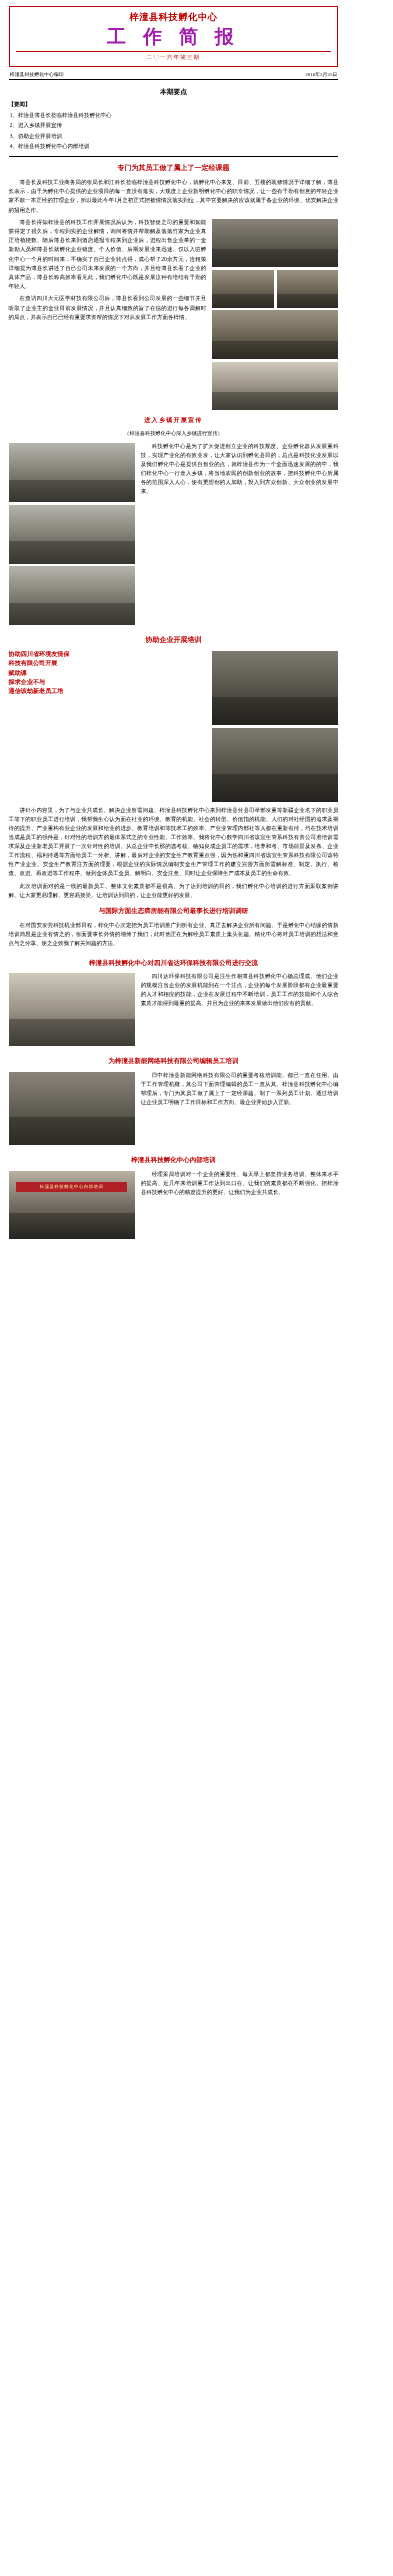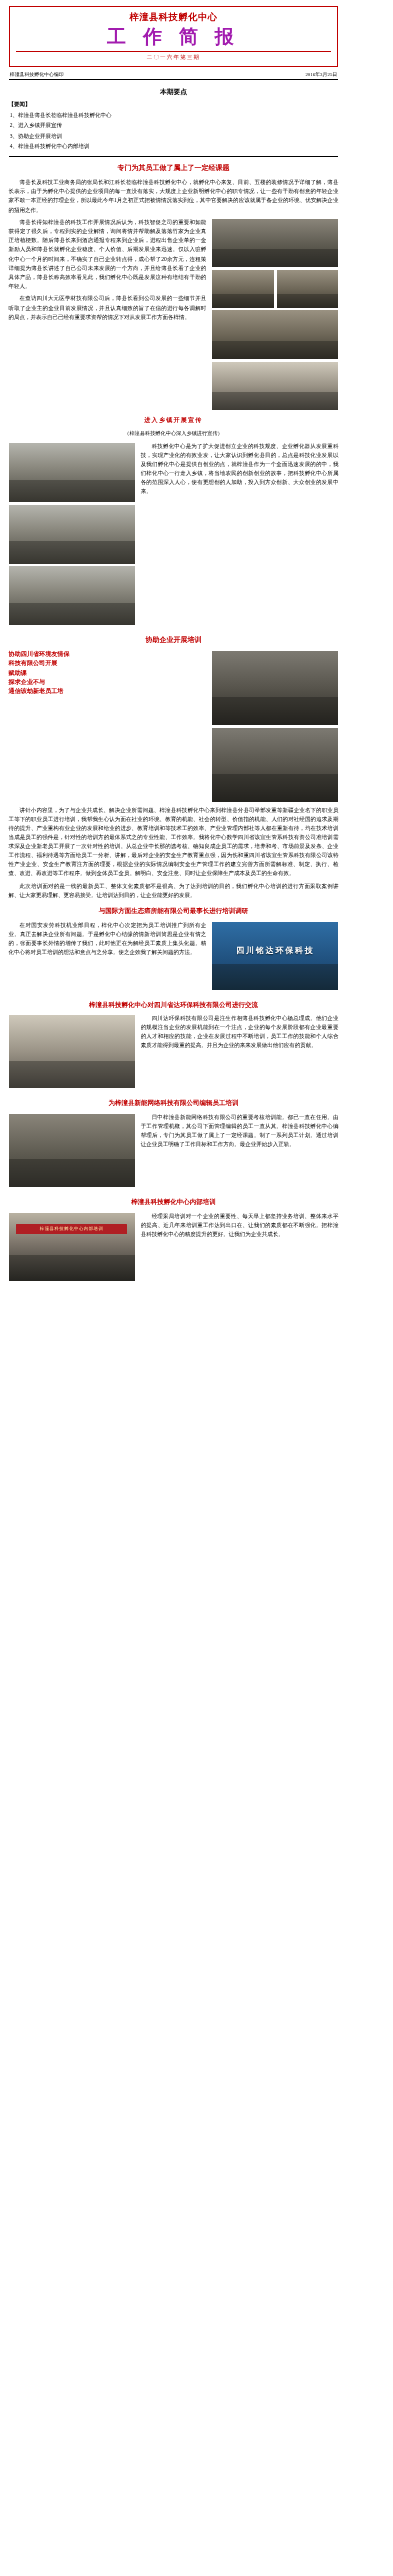--- a/index.html
+++ b/index.html
@@ -259,25 +259,20 @@
 科技有限公司开展
 赋助课
 探求企业不与
 通信该劫新老员工培</div>
   <div class="clear"></div>
 
   <p class="body">讲针小内容里，为了与企业共成长、解决企业所需问题、梓潼县科技孵化中心来到梓潼县分县司举部发重等新疆企业名下的职业员工等下的职业员工进行培训，我帮我生心认为面在社业的环境、教育的机能、社会的转型、价值指的机能、人们的对社经国的追求及期待的提升、产业重构有业企业的发展和给业的进步、教育培训和等技术工的效率、产业业管理内部社等人都在重新有待，均在技术培训当成是员工的强件是，针对性的培训方的最体系式之的专业性能、工作效率。我将化中心数学四川省该宜生管系科技有资公司准培训需求深及企业新老员工开展了一次针对性的培训。从总企业中长那的选考核、确知良成企员工的需求，培养和考、市场前景及发条、企业工作流程、福利待遇等方面给员工一分析、讲解，最后对企业的安全生产教育重点强，因为伤和重四川省该宜生管系科技有限公司该特性产业企业、安全生产教育注方面的理要，根据企业的实际情况编制安全生产管理工作的建立完善方面所需解标准、制定、执行、检查、改进、再改进等工作程序。做到全体员工全员。解明白、安全注意、同时让企业保障生产成本及员工的生命有效。</p>
   <p class="body">此次培训面对的是一线的最新员工、整体文化素质都不是很高、为了达到培训的目的，我们孵化中心培训的进行方面采取案例讲解、让大家更易理解、更容易接受。让培训达到目的，让企业能更好的发展。</p>
 
   <div class="art-title small">与国际方面生态癌所能有限公司最事长进行培训调研</div>
-  <div class="float-right">
-    <div class="photo banner" style="height:68px;">
-      <div class="banner-text">四川铭达环保科技</div>
-    </div>
-  </div>
   <p class="body">在对国安发劳科技机业部目程，梓化中心次定把为员工培训推广到所有企业。真正去解决企业所有问题。于是孵化中心结缘的情新培训简思是企业有情之的，张面要事长外情的增传了我们，此时他正在为解经员工素质上集头化题。精化中心将对员工培训的想法和意点与之分享。使之企效我了解关问题的方法。</p>
   <div class="clear"></div>
 
   <div class="art-title small">梓潼县科技孵化中心对四川省达环保科技有限公司进行交流</div>
   <div class="float-left">
     <div class="photo office" style="height:73px;"></div>
   </div>
   <p class="body">四川达环保科技有限公司是注生作相薄县科技孵化中心杨总理成。他们企业的规模注当企业的发展机能到在一个注点，企业的每个发展阶段都有企业最重要的人才和相应的技能，企业在发展过程中不断培训，员工工作的技能和个人综合素质才能得到最重的提高。并且为企业的来来发展做出他们应有的贡献。</p>
   <div class="clear"></div>
 

